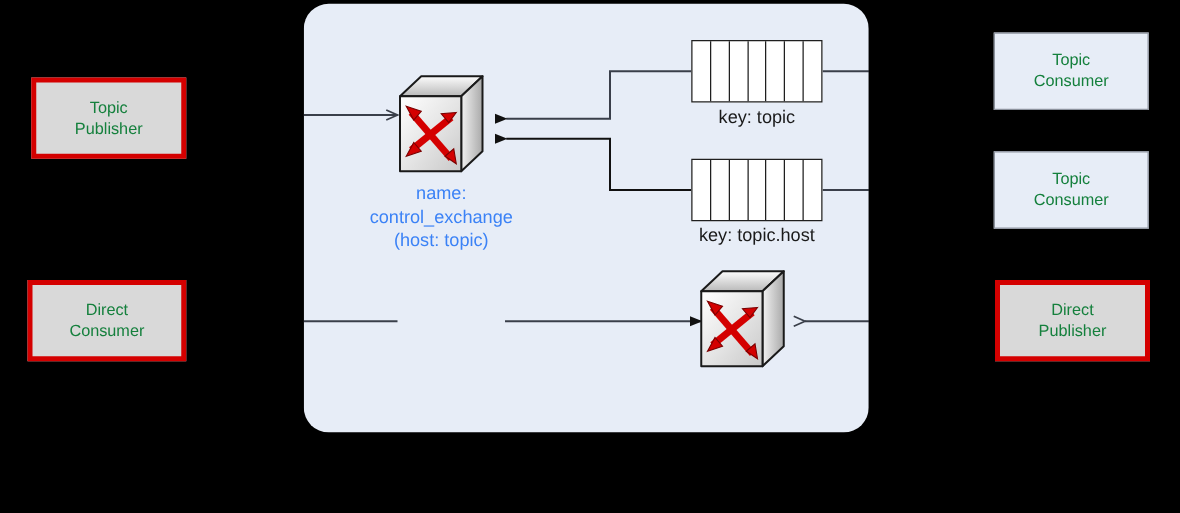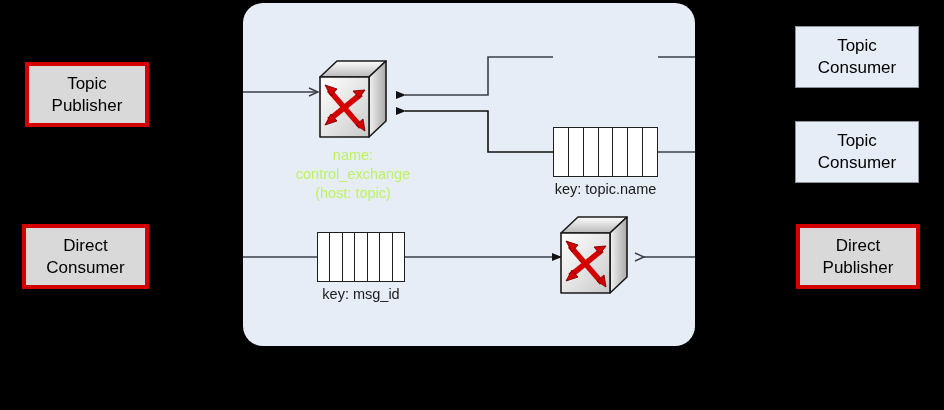--- a/index.html
+++ b/index.html
@@ -32,22 +32,22 @@
 
   
   .endpoint {
     position: absolute;
     box-sizing: border-box;
     display: flex;
     align-items: center;
     justify-content: center;
     text-align: center;
     line-height: 1.28;
-    font-size: 17px;
-    color: #000000;
+    font-size: 13px;
+    color: #15803d;
     white-space: pre-line;
   }
   .endpoint.pub {
     background: #d9d9d9;
     border: 4px solid #d40000;
   }
   .endpoint.consumer-light {
     background: #e7edf7;
     border: 1px solid #8d939e;
   }
@@ -86,21 +86,21 @@
   .exchange .exlabel {
     position: absolute;
     left: 50%;
     transform: translateX(-50%);
     top: 100%;
     margin-top: 3px;
     white-space: pre-line;
     text-align: center;
     font-size: 14.5px;
     line-height: 1.3;
-    color: #bef264;
+    color: #3b82f6;
   }
 
   
   #wires {
     position: absolute;
     left: 0; top: 0;
     width: 944px; height: 410px;
     pointer-events: none;
   }
   
@@ -217,40 +217,40 @@
       </g>
       <g fill="#d40000" stroke="#7a0000" stroke-width="0.9">
         <polygon points="10,28 22,32 16,39"></polygon>
         <polygon points="50,74 48,62 41,68"></polygon>
         <polygon points="10,68 16,57 22,64"></polygon>
         <polygon points="50,33 38,34 44,41"></polygon>
       </g>
     </svg>
   </div>
 
+  <div class="queue" style="left:553px;top:32px;width:105px;height:50px;">
+    <div class="qbox">
+      <span></span>
+        <span></span>
+        <span></span>
+        <span></span>
+        <span></span>
+        <span></span>
+        <span></span>
+    </div>
+    <div class="qlabel">key: topic</div>
+  </div>
 
   <div class="queue" style="left:553px;top:127px;width:105px;height:50px;">
     <div class="qbox">
       <span></span>
         <span></span>
         <span></span>
         <span></span>
         <span></span>
         <span></span>
         <span></span>
     </div>
-    <div class="qlabel">key: topic.name</div>
-  </div>
-
-  <div class="queue" style="left:317px;top:232px;width:88px;height:50px;">
-    <div class="qbox">
-      <span></span>
-        <span></span>
-        <span></span>
-        <span></span>
-        <span></span>
-        <span></span>
-        <span></span>
-    </div>
-    <div class="qlabel">key: msg_id</div>
-  </div>
+    <div class="qlabel">key: topic.host</div>
+  </div>
+
 
 </div>
 
 </body></html>

